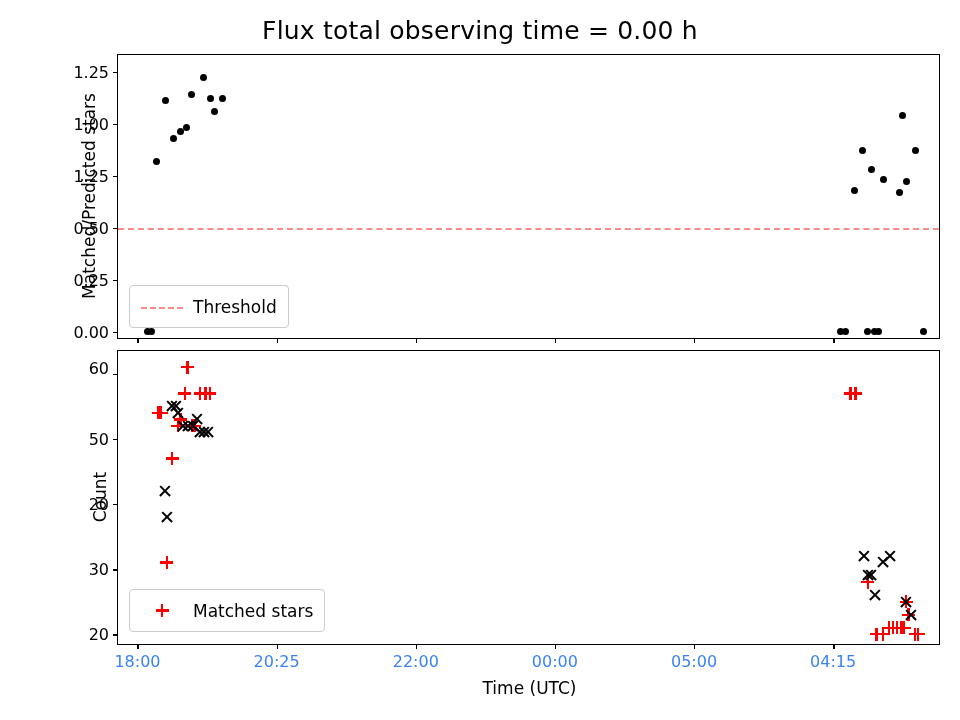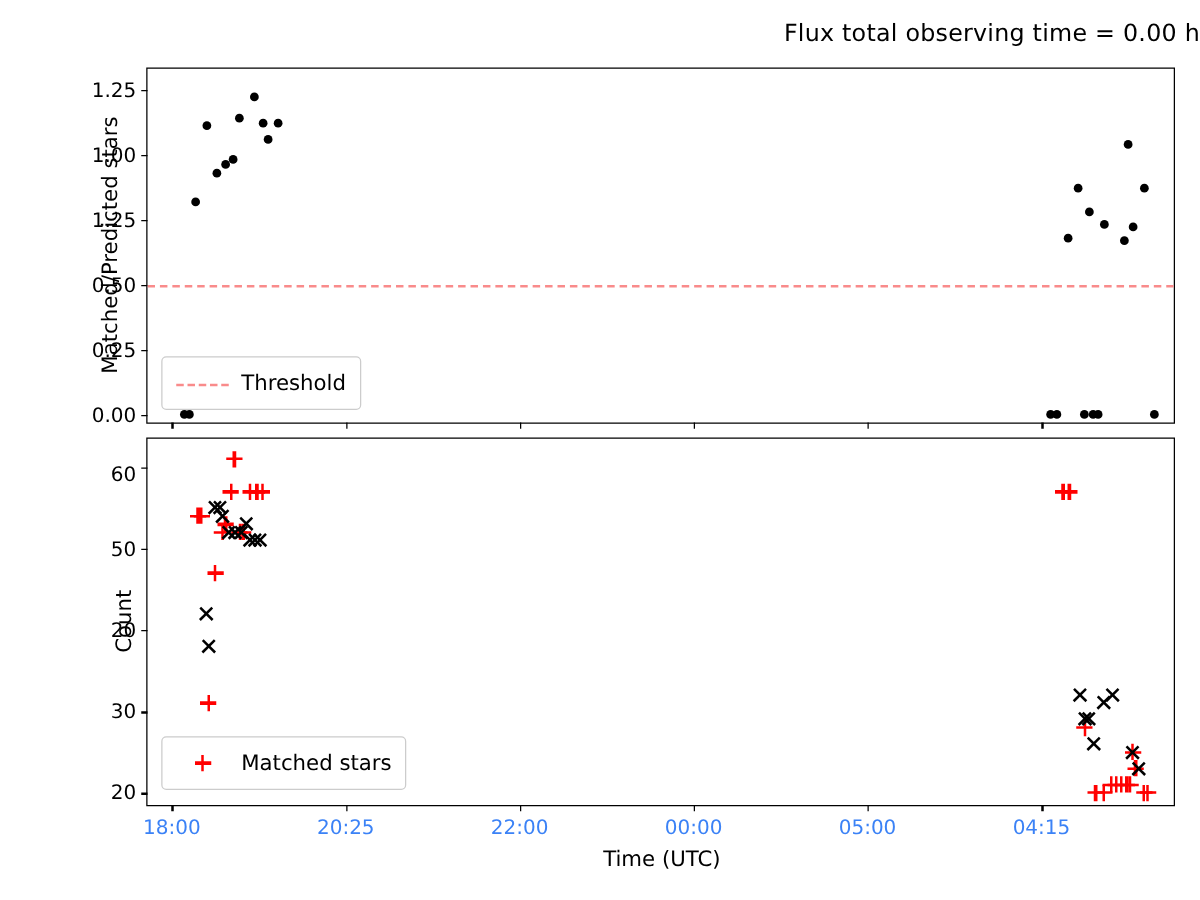--- a/index.html
+++ b/index.html
@@ -15,22 +15,22 @@
     width: 960px;
     height: 720px;
     background: #ffffff;
     overflow: hidden;
   }
   .title {
     position: absolute;
     left: 0;
     top: 16px;
     width: 960px;
-    text-align: right;
-    font-size: 19px;
+    text-align: center;
+    font-size: 25px;
     color: #000000;
     letter-spacing: 0.2px;
   }
   
   .axes {
     position: absolute;
     box-sizing: border-box;
     border: 1.4px solid #000000;
     background: transparent;
     overflow: visible;
@@ -286,21 +286,21 @@
     <div id="bot-yticks">
         <div class="ytick-mark" style="top: 283.278px;"></div>
         <div class="ytick-label" style="top: 283.278px;">20</div>
         <div class="ytick-mark" style="top: 218.157px;"></div>
         <div class="ytick-label" style="top: 218.157px;">30</div>
         <div class="ytick-mark" style="top: 153.035px;"></div>
         <div class="ytick-label" style="top: 153.035px;">20</div>
         <div class="ytick-mark" style="top: 87.9139px;"></div>
         <div class="ytick-label" style="top: 87.9139px;">50</div>
         <div class="ytick-mark" style="top: 22.7925px;"></div>
-        <div class="ytick-label" style="top: 28px;">60</div>
+        <div class="ytick-label" style="top: 17px;">60</div>
       </div>
     <div id="bot-xticks">
         <div class="xtick-mark" style="left: 19.4793px;"></div>
         <div class="xtick-label" style="left: 19.4793px;">18:00</div>
         <div class="xtick-mark" style="left: 158.617px;"></div>
         <div class="xtick-label" style="left: 158.617px;">20:25</div>
         <div class="xtick-mark" style="left: 297.755px;"></div>
         <div class="xtick-label" style="left: 297.755px;">22:00</div>
         <div class="xtick-mark" style="left: 436.893px;"></div>
         <div class="xtick-label" style="left: 436.893px;">00:00</div>

